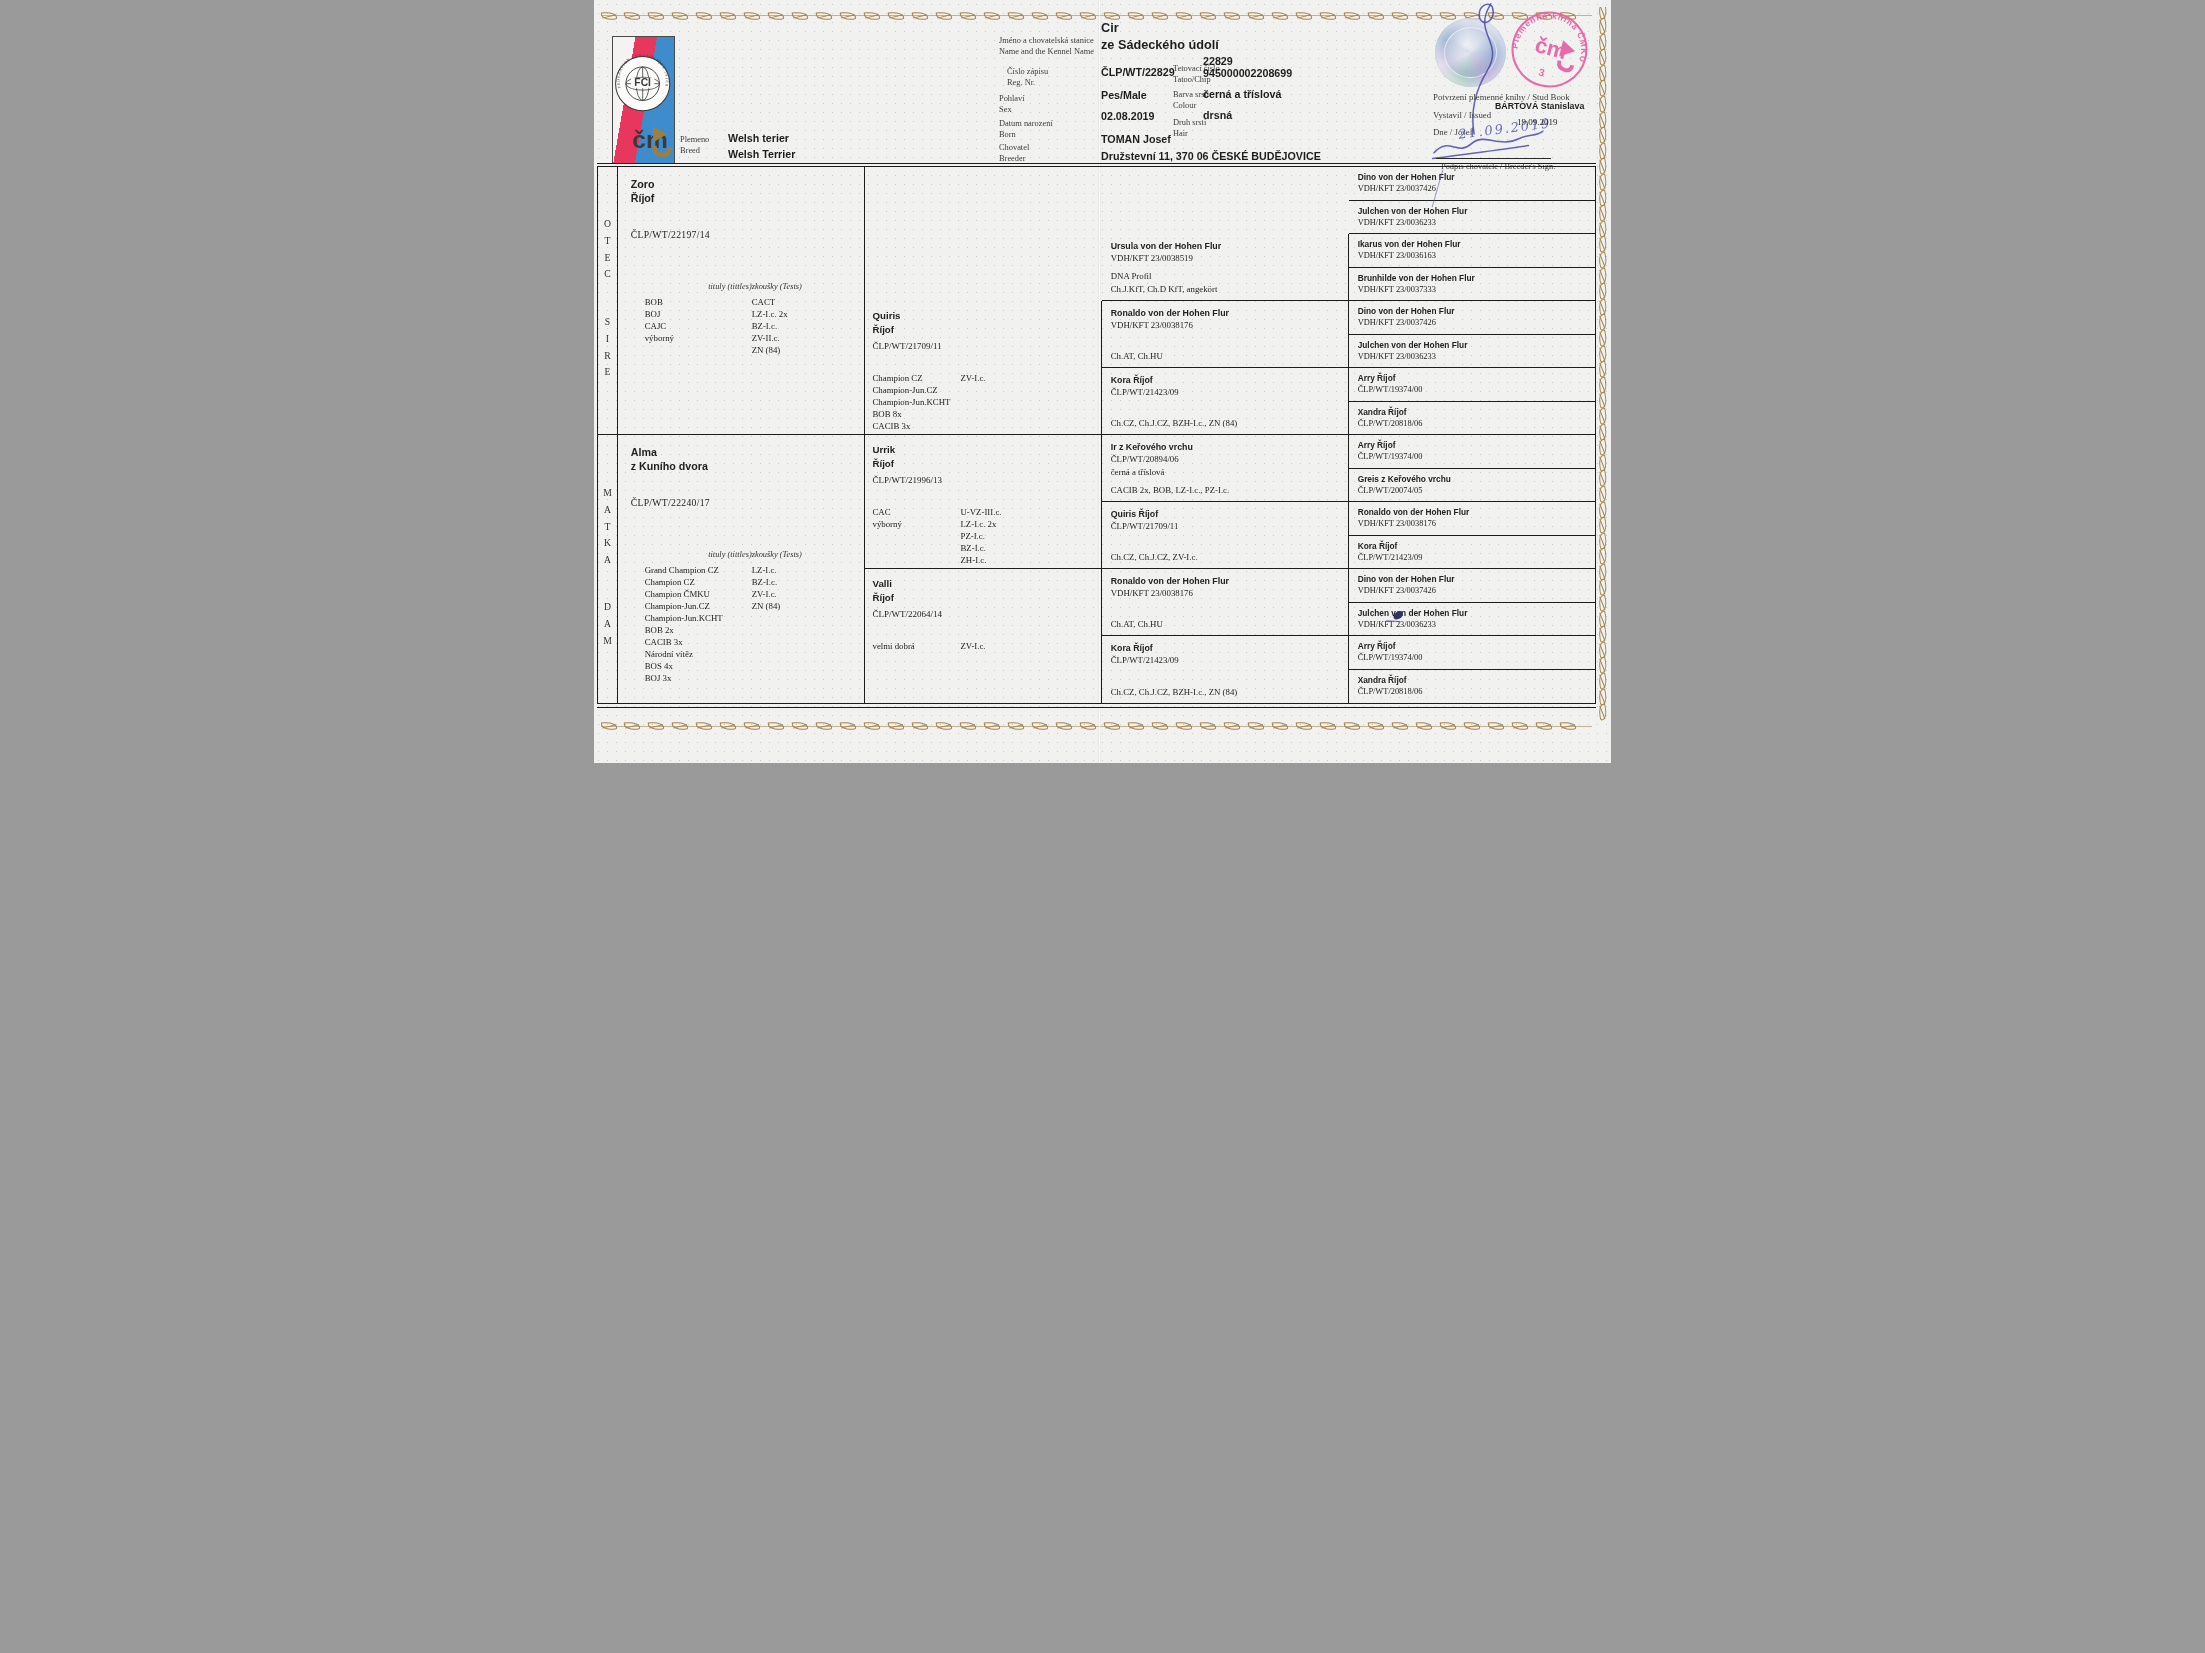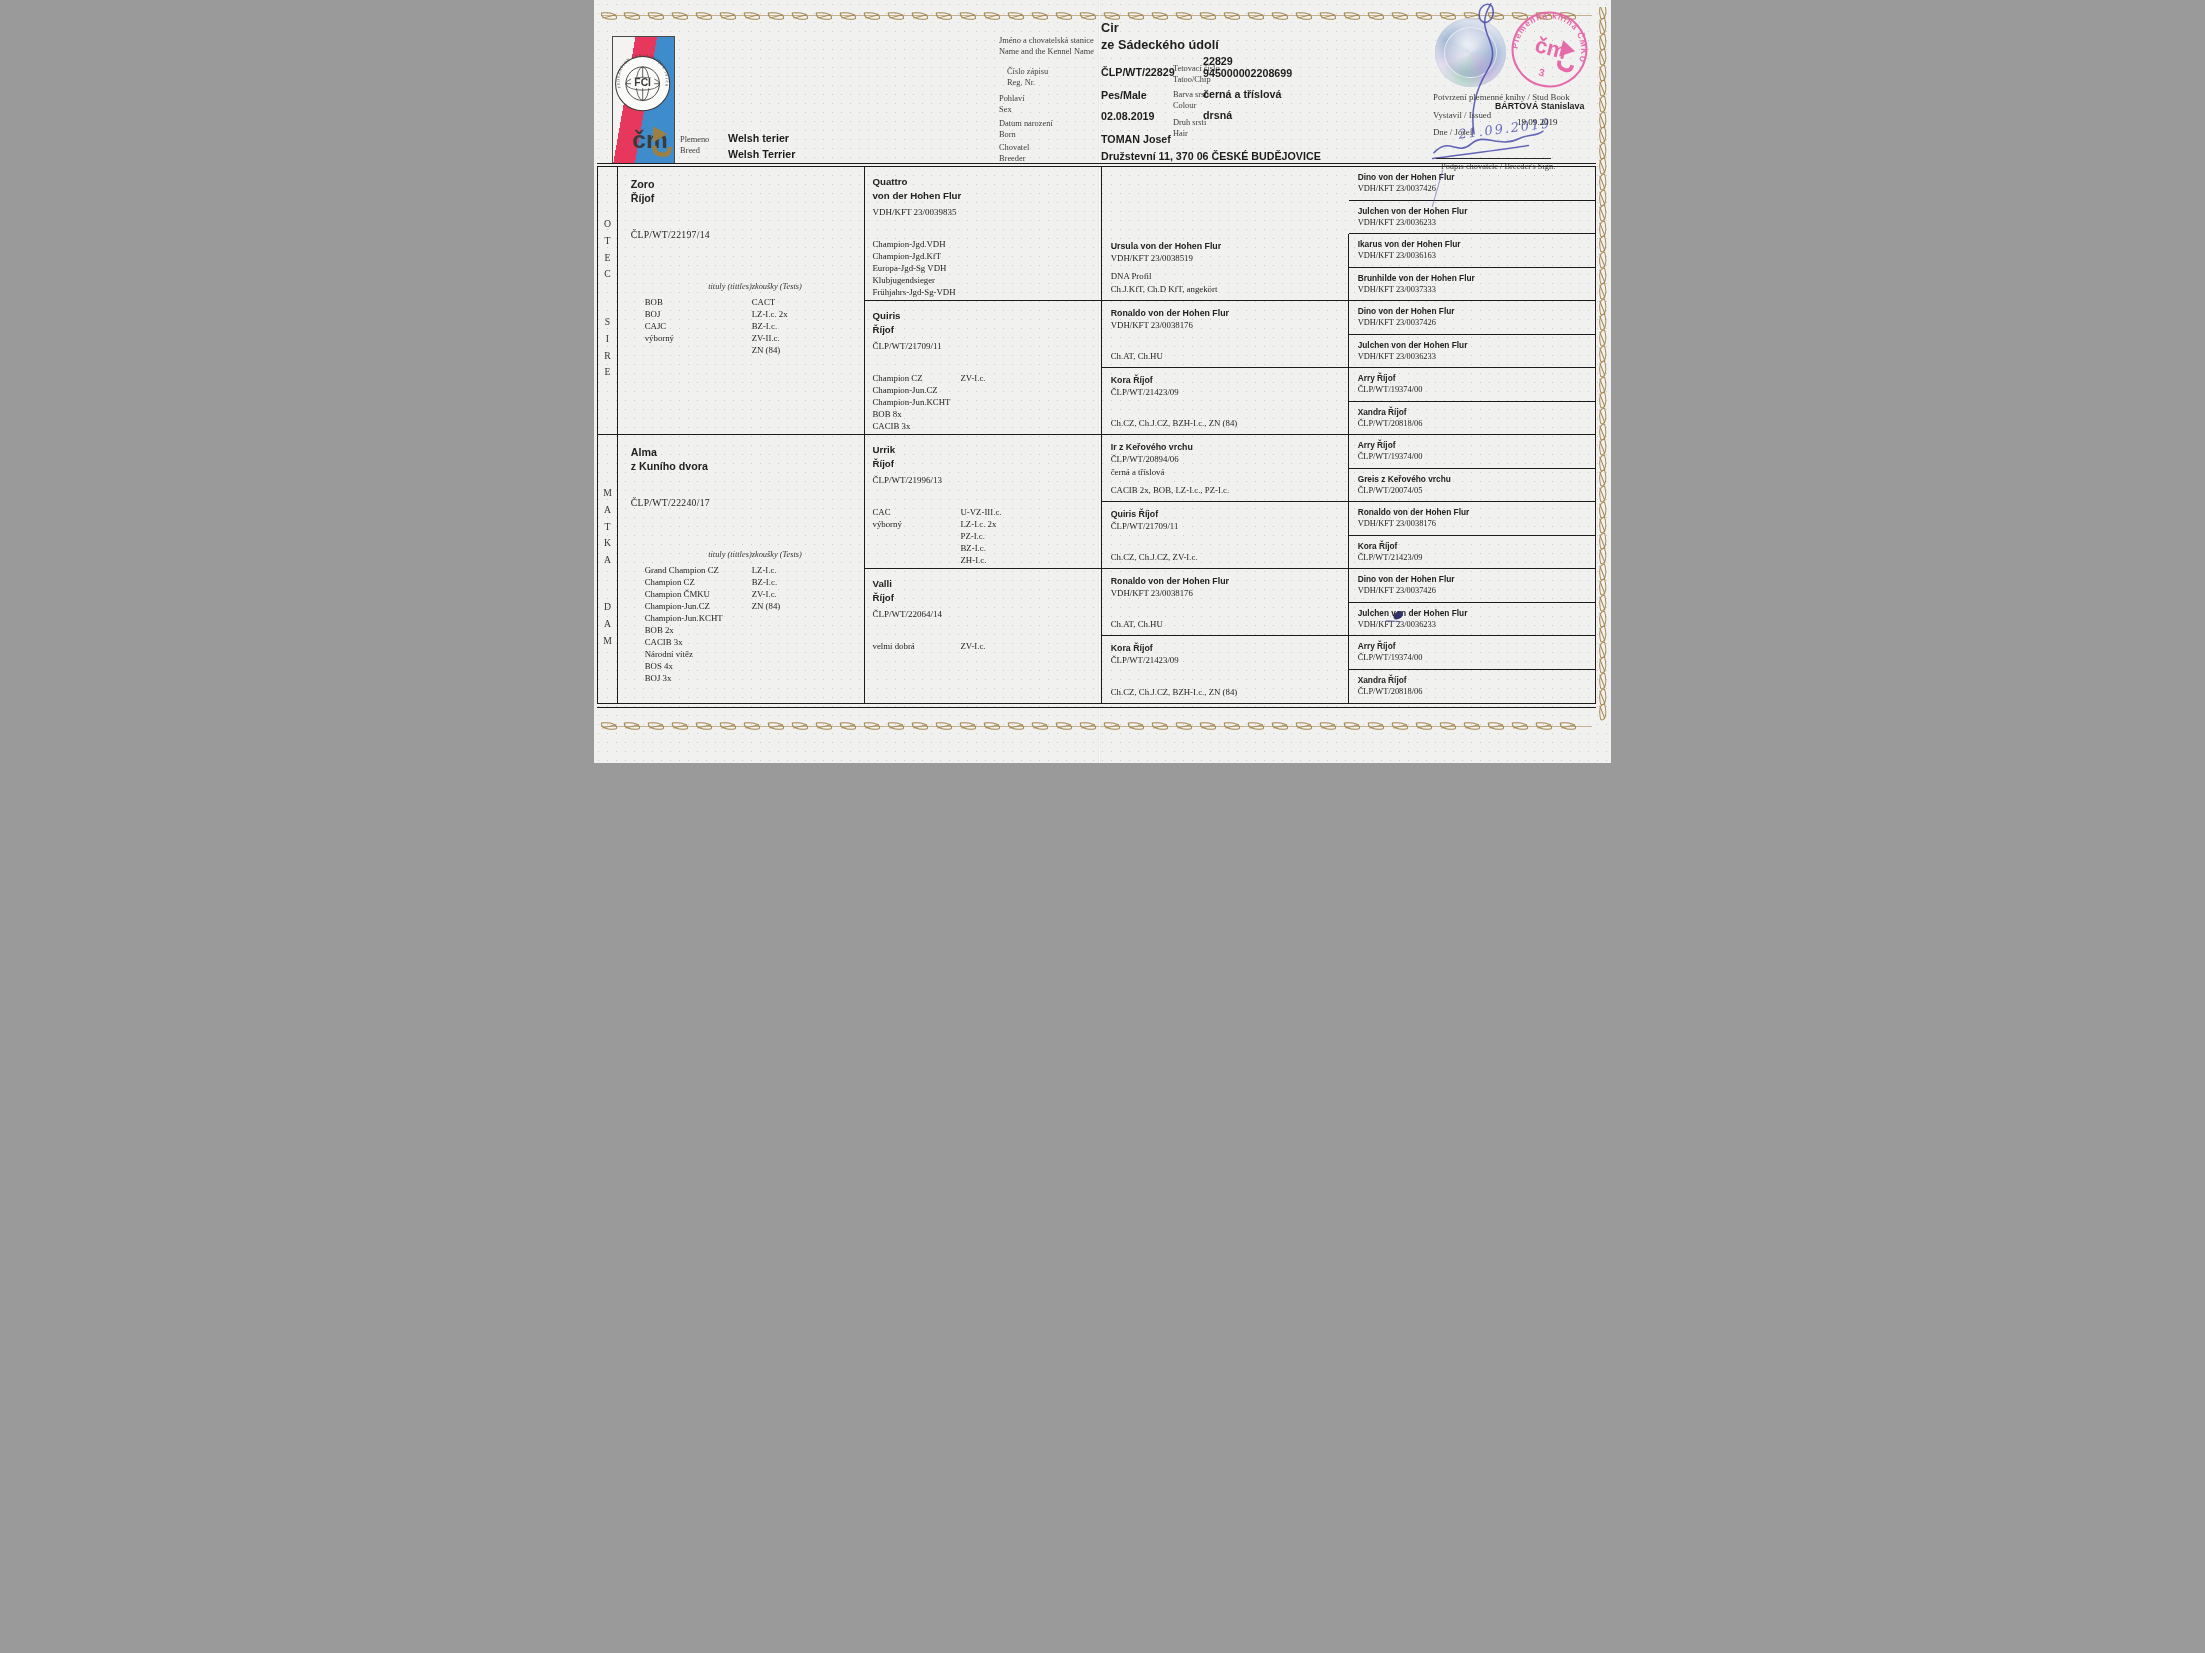--- a/index.html
+++ b/index.html
@@ -404,33 +404,20 @@
         <div>
           <div class="th">zkoušky (Tests)</div>
           <div class="tl">LZ-I.c.
 BZ-I.c.
 ZV-I.c.
 ZN (84)</div>
         </div>
       </div>
     </div>
 
-    <div class="cell br bb c2" style="grid-area:1/3/5/4;">
-      <div class="nm">Quattro
-von der Hohen Flur</div>
-      <div class="rg">VDH/KFT 23/0039835</div>
-      <div class="tblock2">
-          <div class="tcol2 tl">Champion-Jgd.VDH
-Champion-Jgd.KfT
-Europa-Jgd-Sg VDH
-Klubjugendsieger
-Frühjahrs-Jgd-Sg-VDH</div>
-      <div class="tl"></div>
-        </div>
-    </div>
     <div class="cell br bb c2" style="grid-area:5/3/9/4;">
       <div class="nm">Quiris
 Říjof</div>
       <div class="rg">ČLP/WT/21709/11</div>
       <div class="tblock2">
           <div class="tcol2 tl">Champion CZ
 Champion-Jun.CZ
 Champion-Jun.KCHT
 BOB 8x
 CACIB 3x</div>

